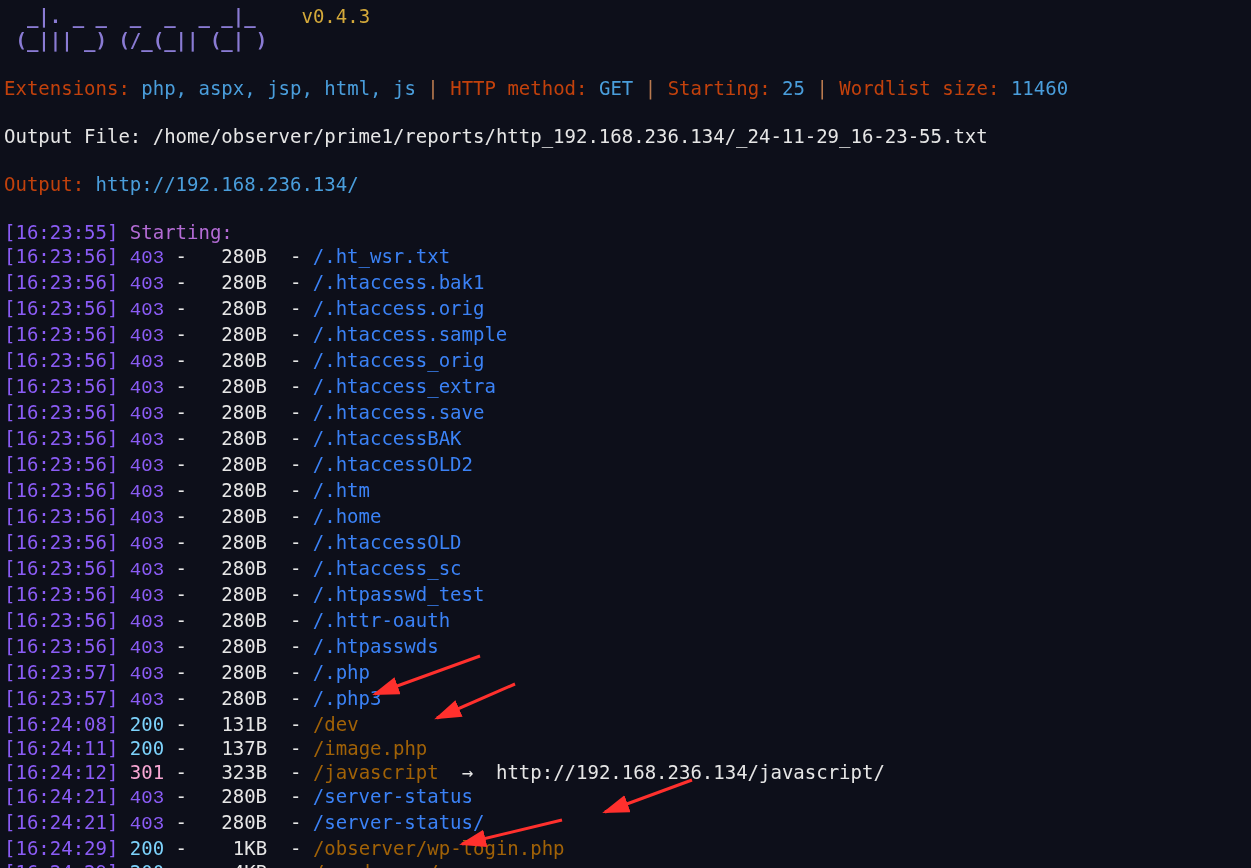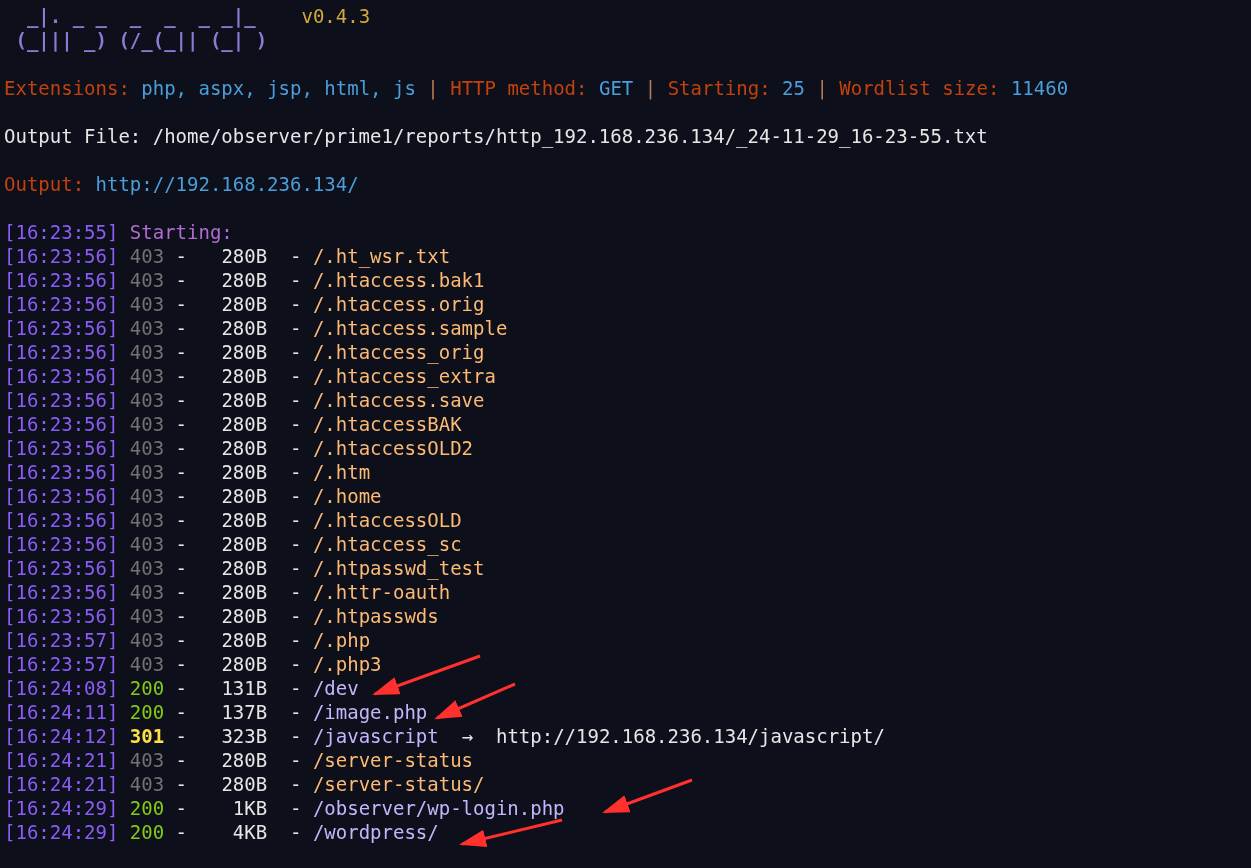--- a/index.html
+++ b/index.html
@@ -21,25 +21,25 @@
     white-space: pre;
   }
   .logo { color: #8a7bd4; font-weight: bold; }
   .ver  { color: #d4a93a; margin-top: 44px; }
   .lbl  { color: #c2410c; }
   .val  { color: #4a9edc; }
   .sep  { color: #b97a4f; }
   .white{ color: #e6e6e6; }
   .ts   { color: #8b5cf6; margin-top: 20px; }
   .starting { color: #b36bd4; }
-  .c403 { color: #737373; }
-  .c200 { color: #84cc16; }
-  .c301 { color: #fde047; font-weight: bold; }
-  .path-dim { color: #fdba74; margin-top: 40px; }
-  .path-ok  { color: #c4b5fd; }
+  .c403 { color: #8b5cf6; font-family: Liberation Mono, monospace; }
+  .c200 { color: #7dd3fc; }
+  .c301 { color: #f9a8d4; }
+  .path-dim { color: #3b82f6; margin-top: 40px; }
+  .path-ok  { color: #a16207; }
   .redir    { color: #e6e6e6; }
 </style>
 </head>
 <body>
 
 <div class="term" id="term"><span class="logo">  _|. _ _  _  _  _ _|_</span>    <span class="ver">v0.4.3</span>
 <span class="logo"> (_||| _) (/_(_|| (_| )</span>
 
 <span class="lbl">Extensions:</span> <span class="val">php, aspx, jsp, html, js</span> <span class="sep">|</span> <span class="lbl">HTTP method:</span> <span class="val">GET</span> <span class="sep">|</span> <span class="lbl">Starting:</span> <span class="val">25</span> <span class="sep">|</span> <span class="lbl">Wordlist size:</span> <span class="val">11460</span>
 

